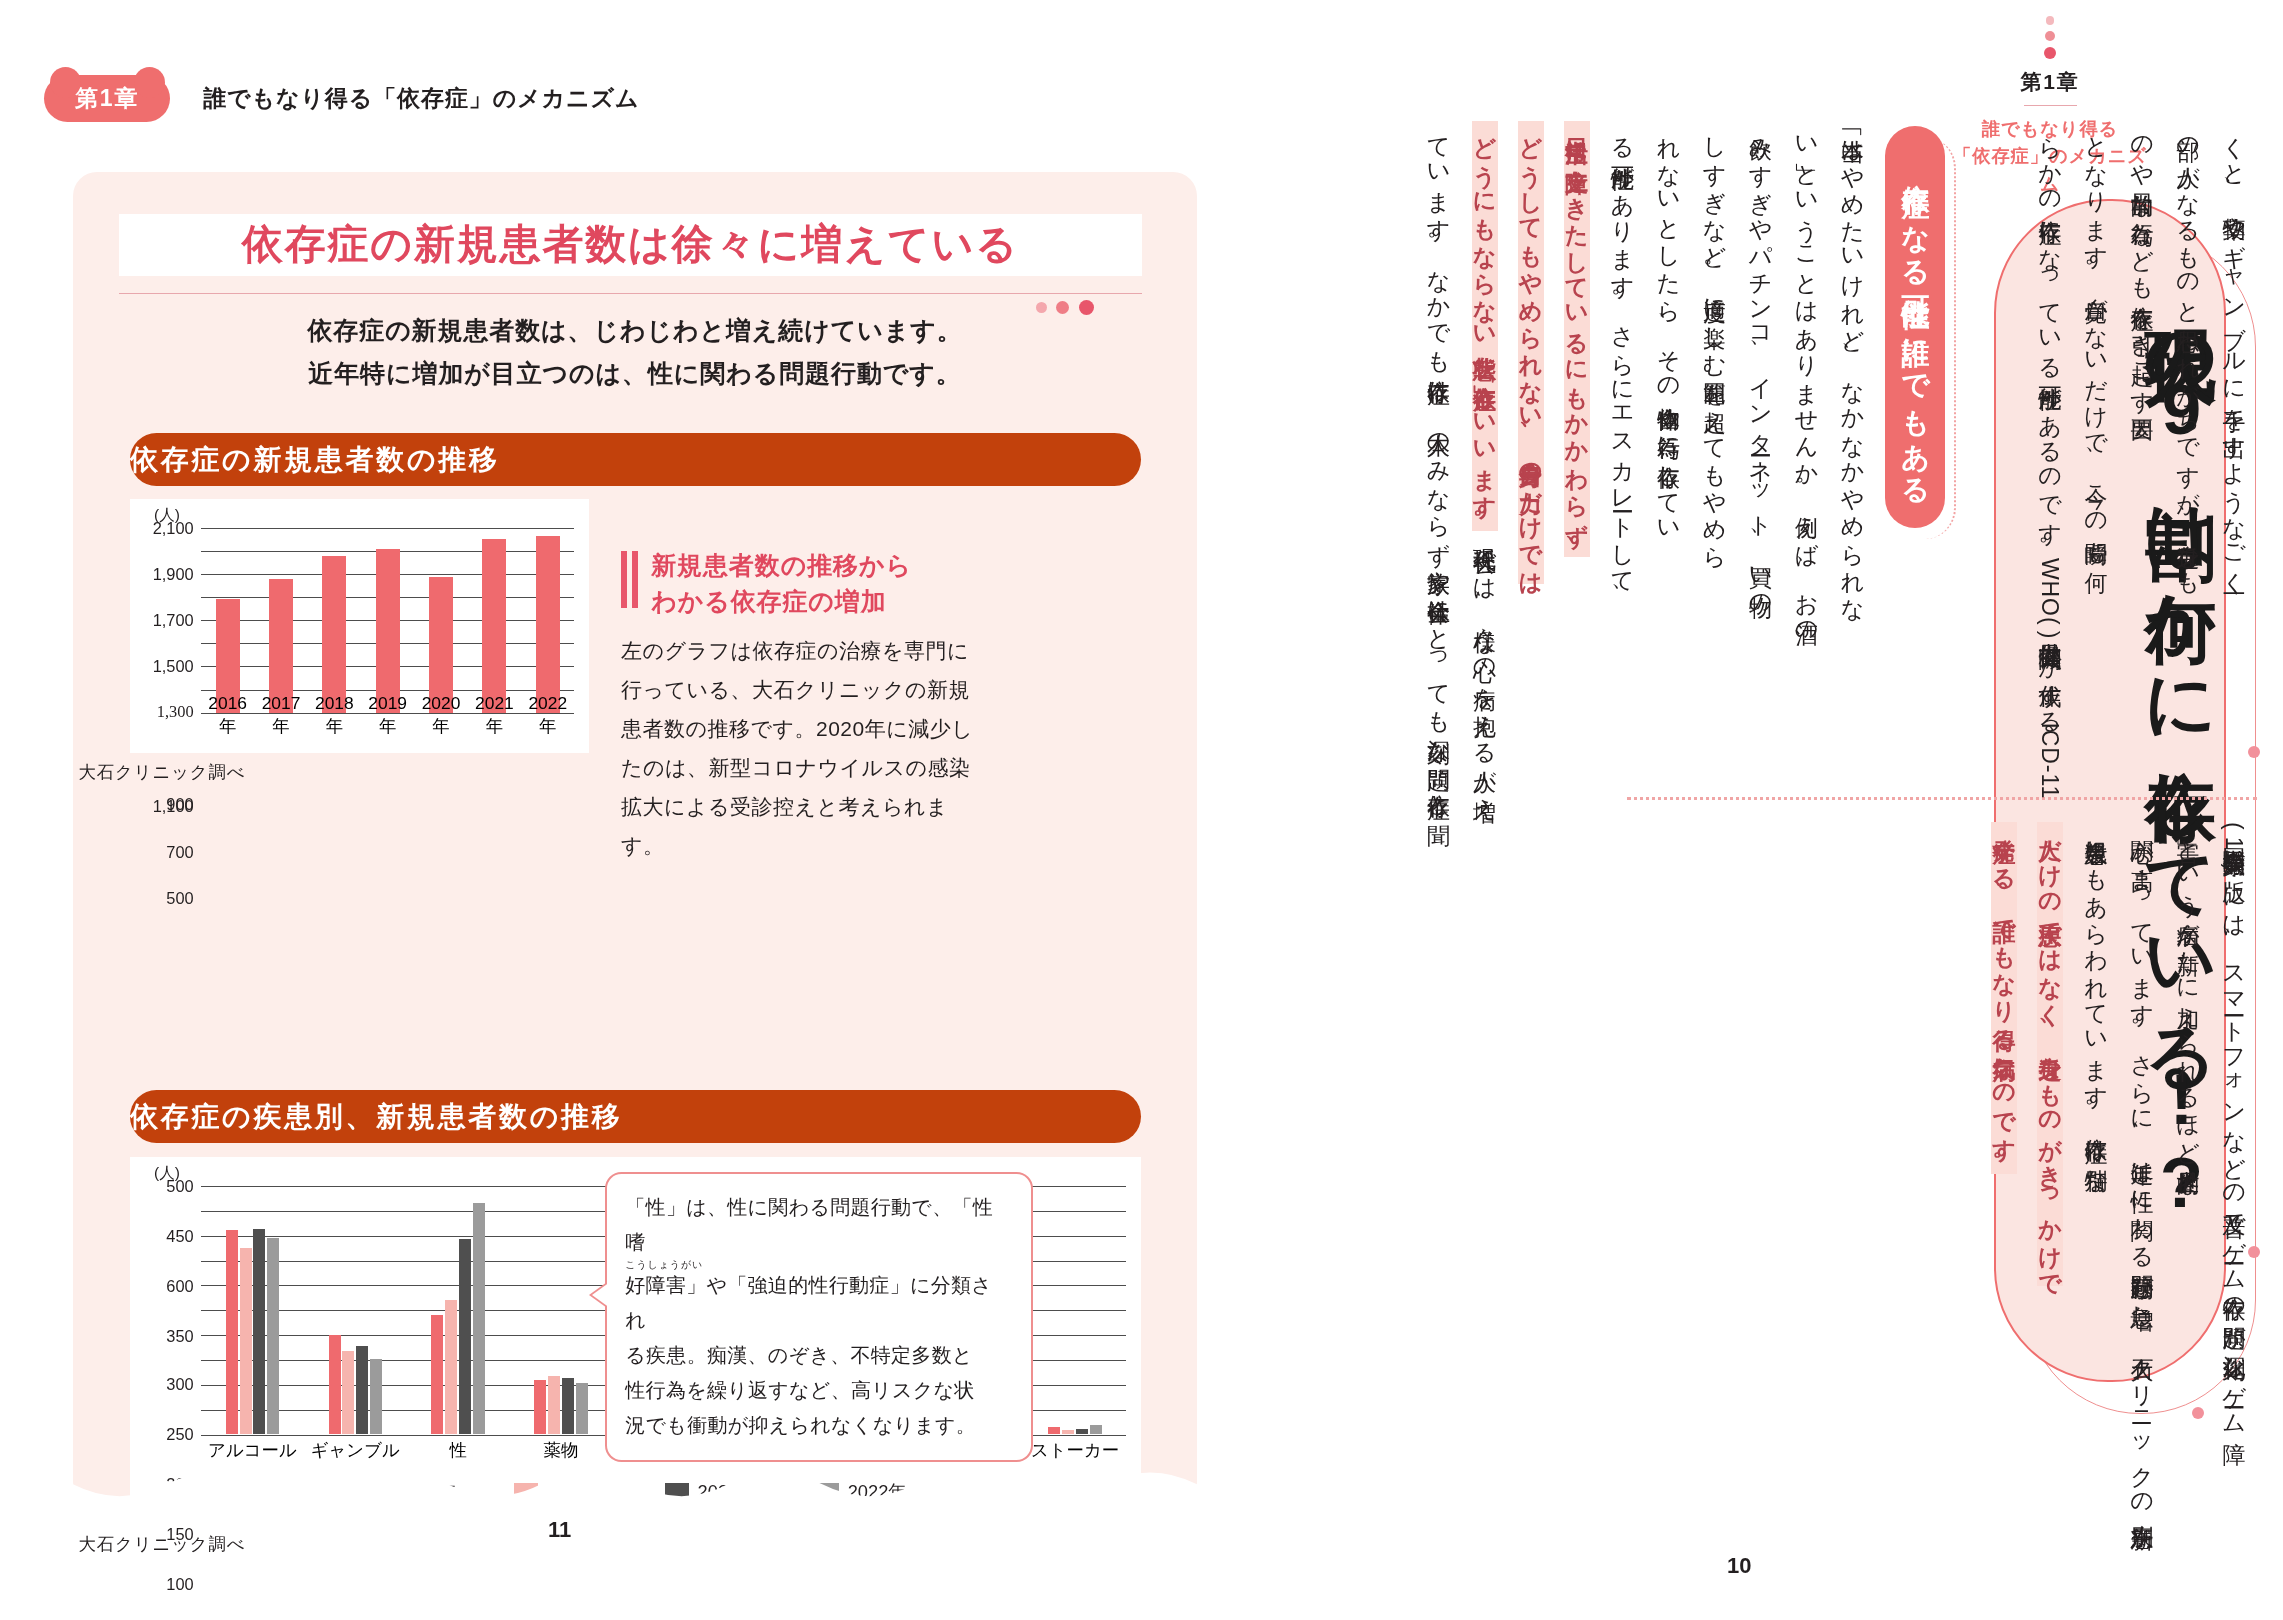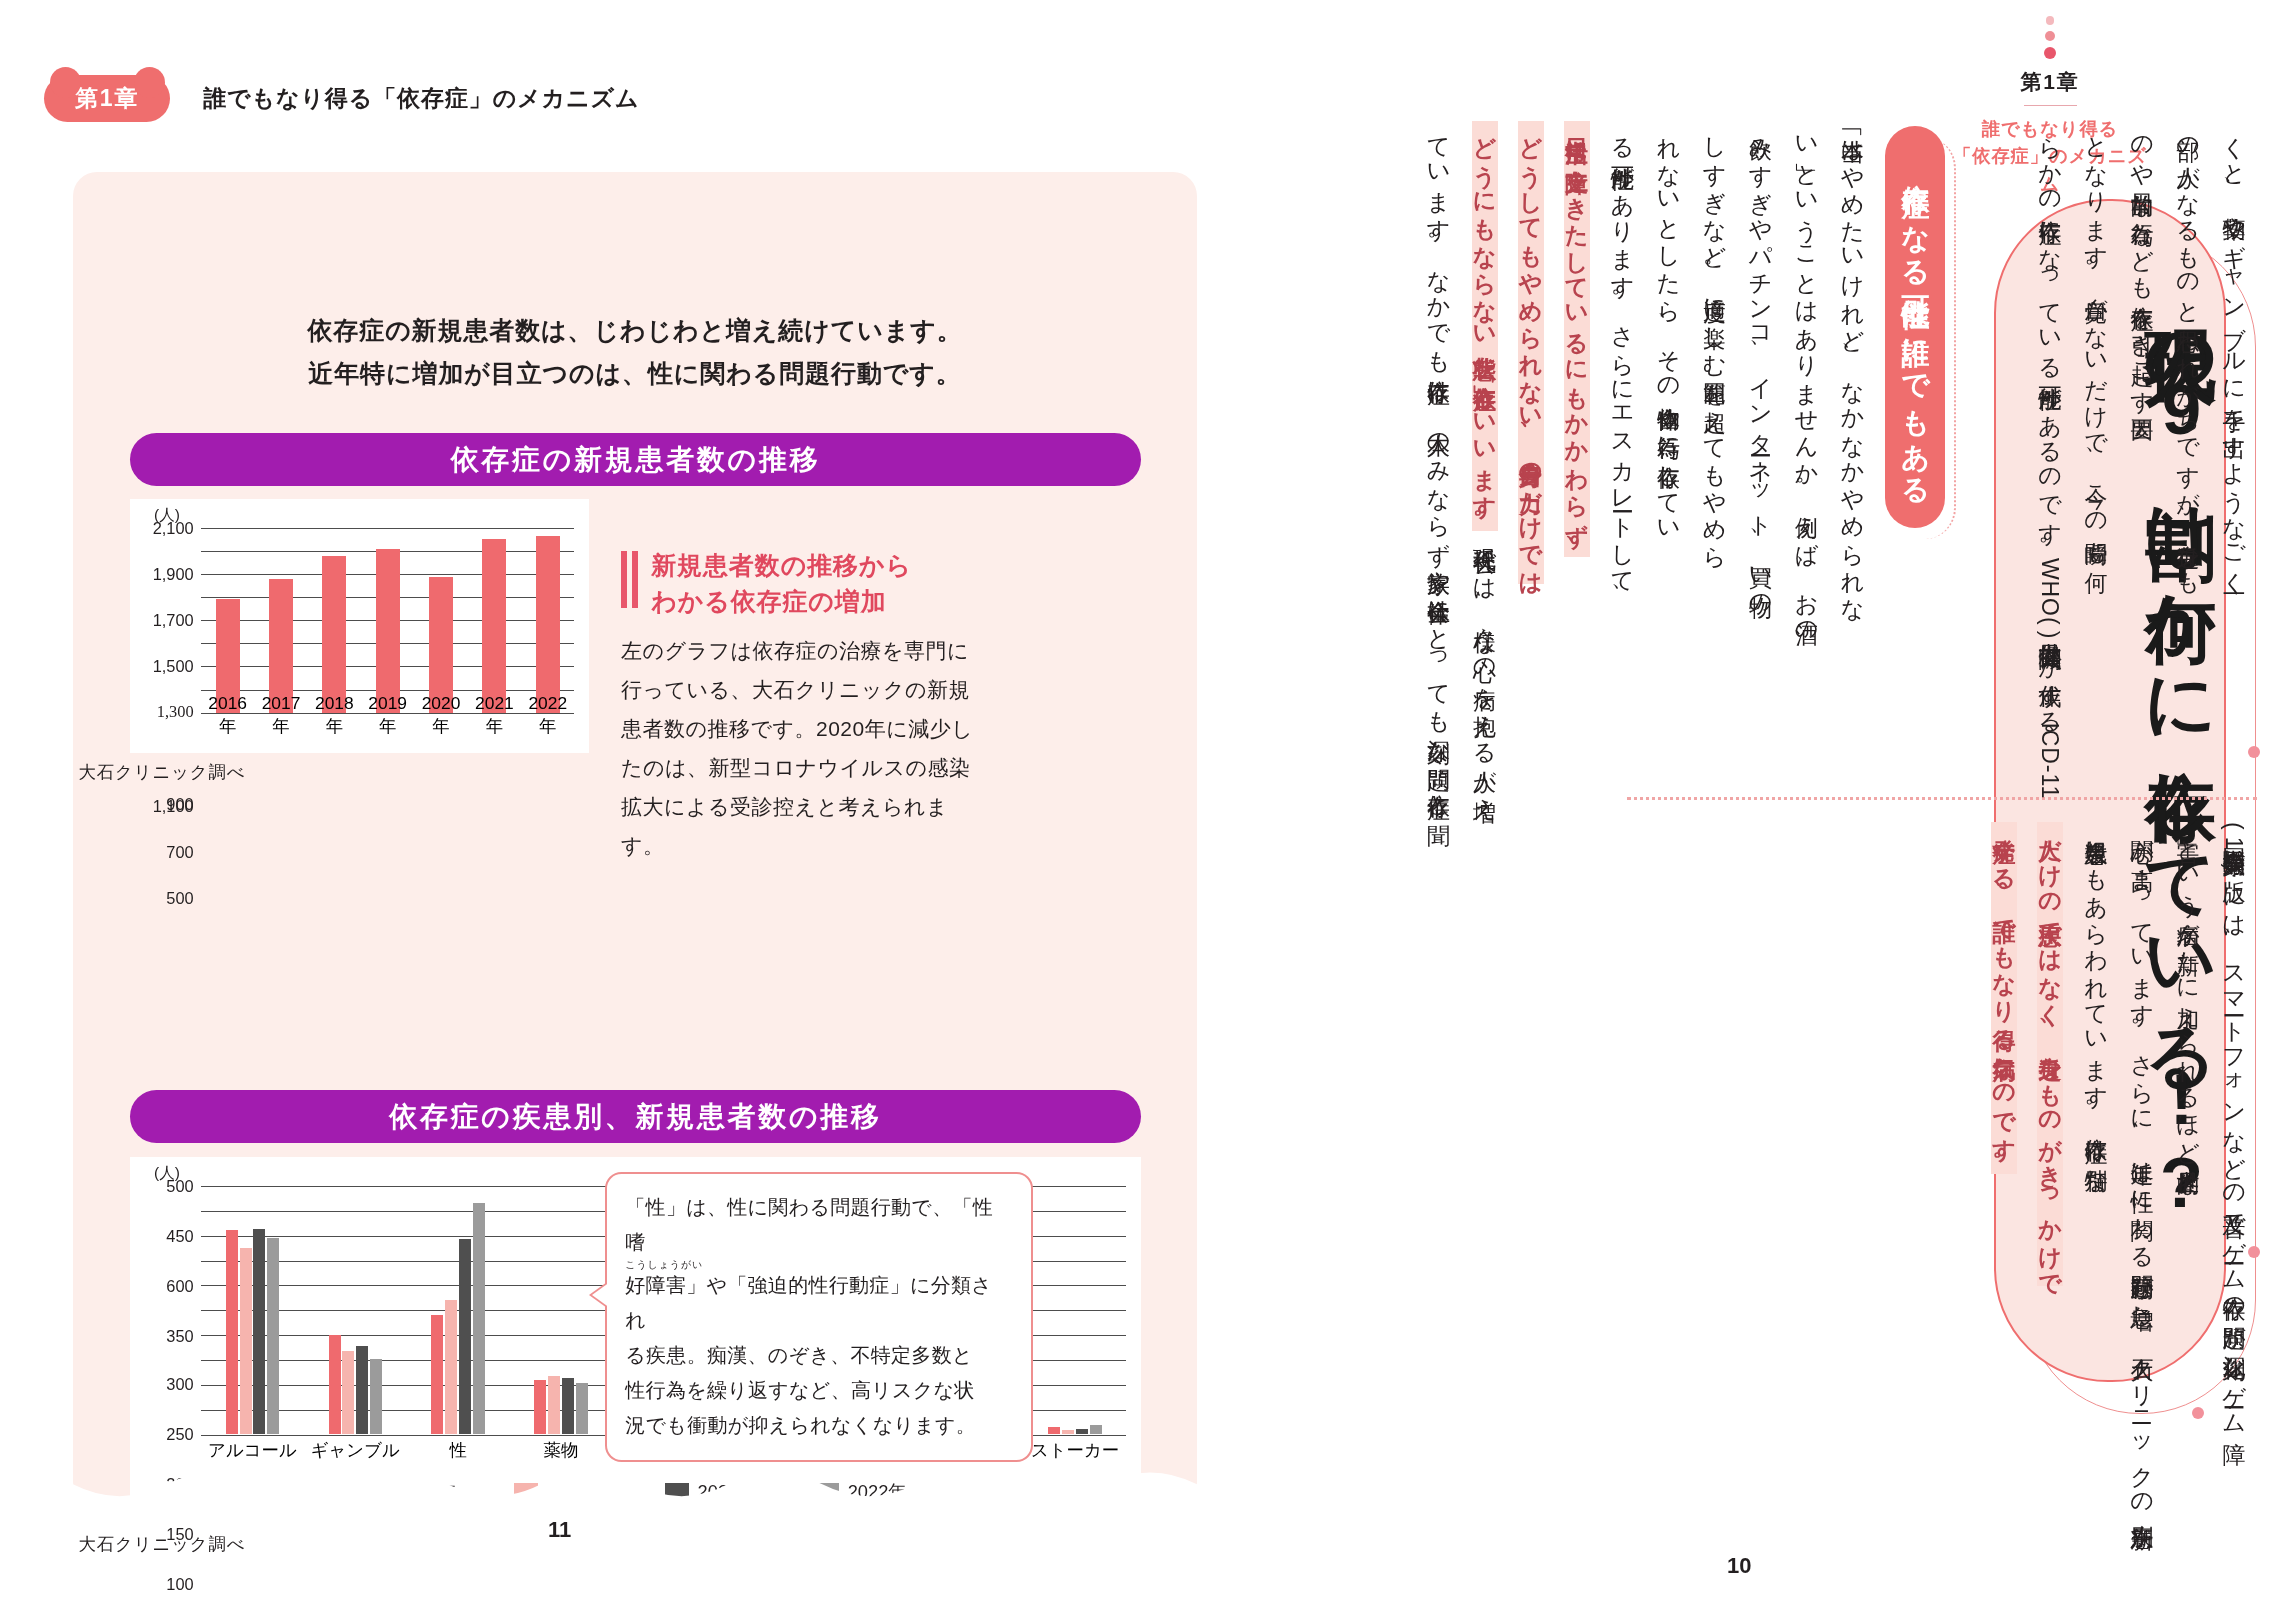--- a/index.html
+++ b/index.html
@@ -55,22 +55,22 @@
   .sec-underline{position:absolute;left:0;right:0;top:95px;height:1.8px;background:#e8a7ad;}
   .dots-row-br{position:absolute;right:48px;top:102px;display:flex;align-items:center;gap:9.1px;}
 
   .lede{
     position:absolute;left:0;right:0;top:137px;text-align:center;
     font-size:25px;line-height:1.7;font-weight:700;color:#231f20;letter-spacing:0.9px;
   }
 
   
   .band{
-    position:absolute;left:57px;width:1011px;height:53px;background:#a21caf;
-    border-radius:913px;display:flex;align-items:center;justify-content:center;
+    position:absolute;left:57px;width:1011px;height:53px;background:#c2410c;
+    border-radius:913px;display:flex;align-items:center;justify-content:flex-start;
   }
   .band span{color:#fff;font-size:28px;font-weight:700;letter-spacing:2.7px;}
   .band.b1{top:261px;}
   .band.b2{top:918px;}
 
   
   .panel{
     position:absolute;background:#fff;
   }
   .panel1{left:57px;top:327px;width:459px;height:254px;}
@@ -201,20 +201,37 @@
 
 <div class="spread">
 
   <div class="run-head">
     <div class="chap-pill">第1章</div>
     <div class="run-head-title">誰でもなり得る「依存症」のメカニズム</div>
   </div>
 
   <div class="left-card">
 
+    <div class="sec-title-wrap">
+      <div class="dots-row">
+        <span class="dot d1"></span>
+        <span class="dot d2"></span>
+        <span class="dot d3"></span>
+        <span class="dots-line"></span>
+      </div>
+      <div class="sec-title">
+        <span>依存症の新規患者数は徐々に増えている</span>
+      </div>
+      <div class="sec-underline"></div>
+      <div class="dots-row-br">
+        <span class="dot d3"></span>
+        <span class="dot d2"></span>
+        <span class="dot d1"></span>
+      </div>
+    </div>
 
     <div class="lede">
       <div>依存症の新規患者数は、じわじわと増え続けています。</div>
       <div>近年特に増加が目立つのは、性に関わる問題行動です。</div>
     </div>
 
     <div class="band b1">
       <span>依存症の新規患者数の推移</span>
     </div>
 

